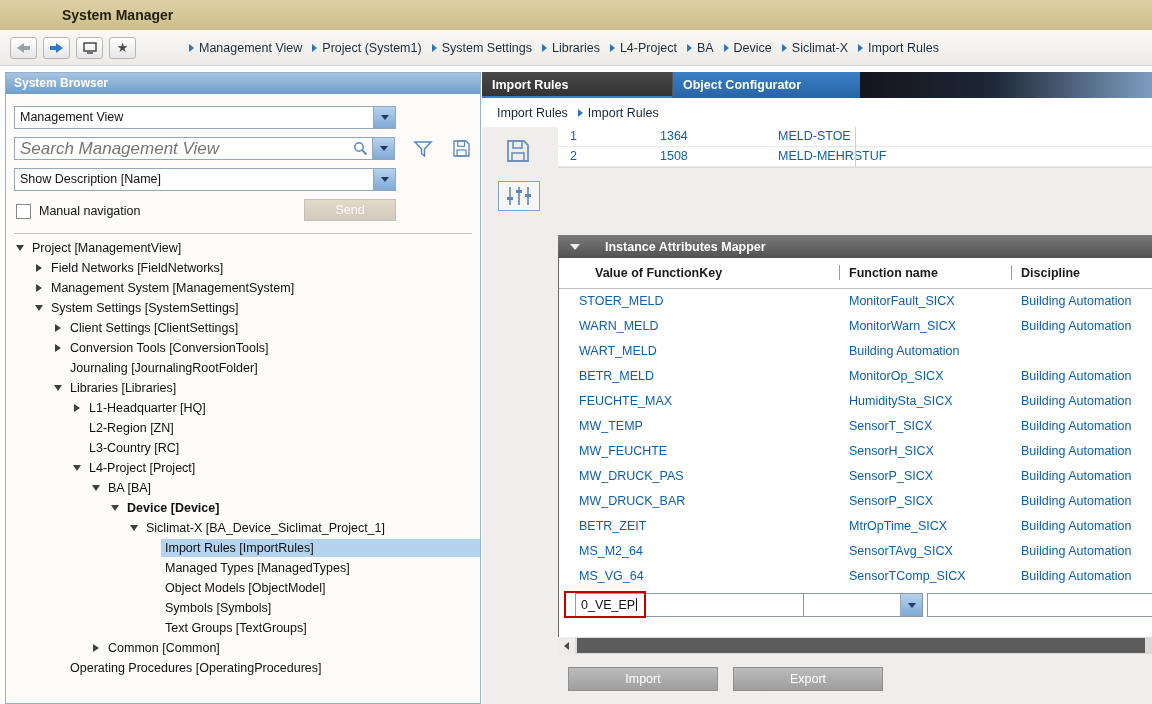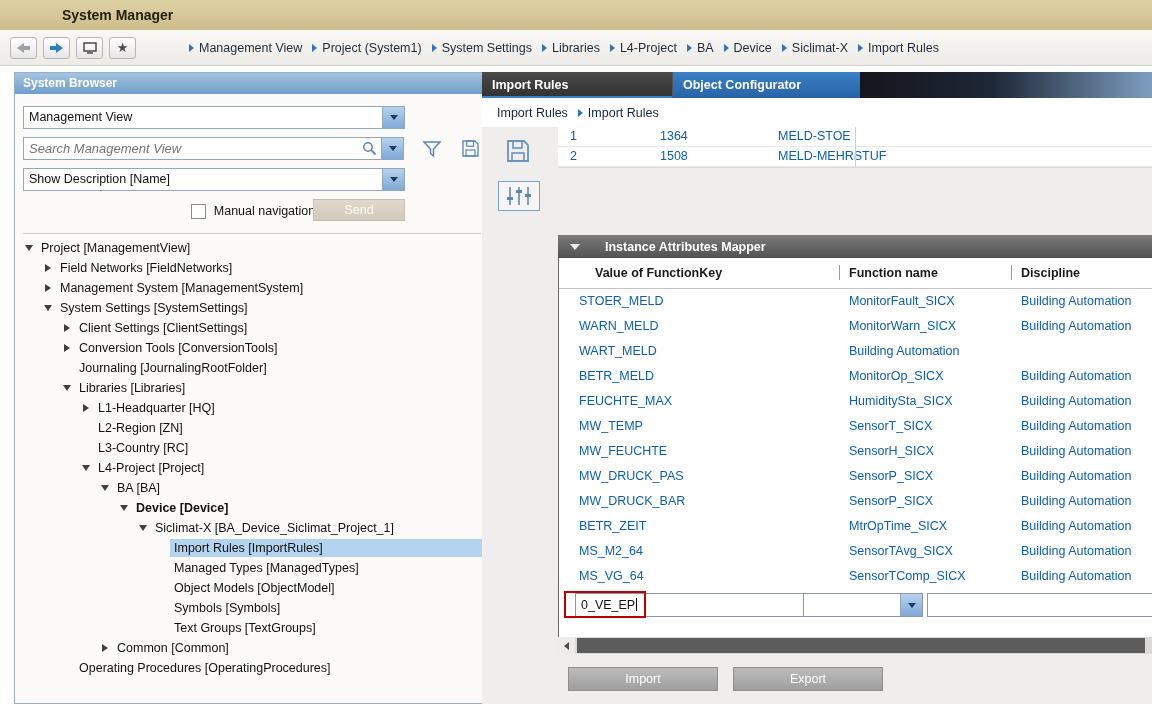--- a/index.html
+++ b/index.html
@@ -24,39 +24,39 @@
   .arr-back .head{width:0;height:0;border-top:5px solid transparent;border-bottom:5px solid transparent;border-right:7px solid #9aa0a6;}
   .arr-back .tail{background:#9aa0a6;}
   .arr-fwd .head{width:0;height:0;border-top:5px solid transparent;border-bottom:5px solid transparent;border-left:7px solid #2f7ac0;}
   .arr-fwd .tail{background:#2f7ac0;}
   .star-glyph{font-size:13px;color:#4a4a4a;line-height:1;}
   .breadcrumb{display:flex;align-items:center;margin-left:48px;font-size:12.5px;color:#1c2b3a;white-space:nowrap;}
   .crumb-arrow{width:0;height:0;border-left:5px solid #2e75b6;border-top:4px solid transparent;border-bottom:4px solid transparent;margin-left:5px;flex:none;}
   .crumb{margin:0 5px 0 5px;}
 
   
-  .browser-panel{position:absolute;left:14px;top:72px;width:476px;height:632px;box-sizing:border-box;
+  .browser-panel{position:absolute;left:5px;top:72px;width:476px;height:632px;box-sizing:border-box;
                  border:1px solid #92b1cf;background:#fcfbfa;}
   .browser-header{height:21px;background:linear-gradient(#a6c4e0,#6f9dc9);color:#fff;
                   font-weight:bold;font-size:12px;line-height:21px;padding-left:8px;}
   .controls{position:relative;padding:12px 8px 0 8px;}
   .combo{height:23px;width:382px;box-sizing:border-box;border:1px solid #94a7b8;background:#fff;
          display:flex;align-items:stretch;margin-bottom:8px;}
   .combo .val{flex:1;font-size:12.5px;color:#111;line-height:21px;padding-left:5px;white-space:nowrap;overflow:hidden;}
   .combo-btn{width:21px;flex:none;background:linear-gradient(#b7d2ee,#7fa9d6);border-left:1px solid #94a7b8;
              display:flex;align-items:center;justify-content:center;}
   .chev{width:0;height:0;border-top:5px solid #1e3a5c;border-left:4px solid transparent;border-right:4px solid transparent;}
   .search-row{display:flex;align-items:center;margin-bottom:8px;}
   .search-box{width:382px;height:23px;box-sizing:border-box;border:1px solid #94a7b8;background:#fff;
               display:flex;align-items:stretch;}
   .search-input{flex:1;border:none;outline:none;background:transparent;font-family:inherit;
-                font-size:13px;font-style:italic;color:#15803d;padding-left:5px;min-width:0;}
+                font-size:17px;font-style:italic;color:#15803d;padding-left:5px;min-width:0;}
   .mag{display:flex;align-items:center;padding:0 4px;}
   .side-icon{margin-left:18px;display:flex;align-items:center;background:none;border:none;padding:0;}
-  .nav-row{position:relative;display:flex;align-items:center;height:24px;justify-content:center;}
+  .nav-row{position:relative;display:flex;align-items:center;height:24px;}
   .checkbox{width:13px;height:13px;border:1px solid #8b8b8b;background:#fff;margin-left:2px;flex:none;}
   .chk-label{margin-left:8px;font-size:12.5px;}
   .send-btn{position:absolute;left:290px;top:0;width:92px;height:22px;border:1px solid #c6bfb0;
             background:linear-gradient(#e0d9cc,#d2cabb);color:#fdfcf6;font-size:12.5px;font-family:inherit;}
   .divider{border-top:1px solid #cac8c4;margin-top:10px;}
 
   .tree{padding-top:4px;font-size:12.5px;overflow:hidden;}
   .tree-row{display:flex;align-items:center;height:20px;white-space:nowrap;}
   .expander{width:16px;height:16px;flex:none;display:flex;align-items:center;justify-content:center;}
   .expander.collapsed::before{content:'';width:0;height:0;border-left:6px solid #3f3f3f;border-top:4px solid transparent;border-bottom:4px solid transparent;}

